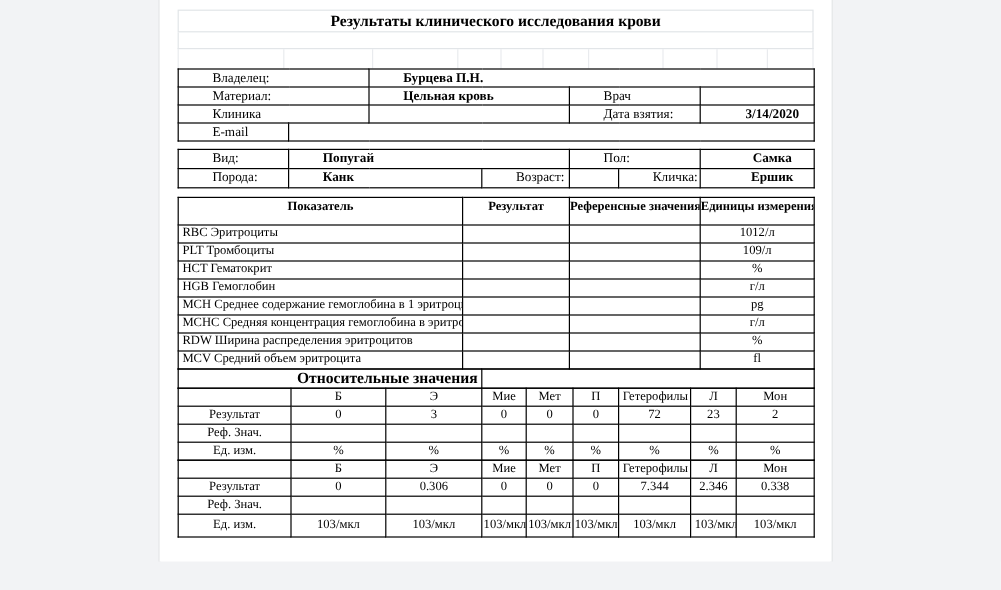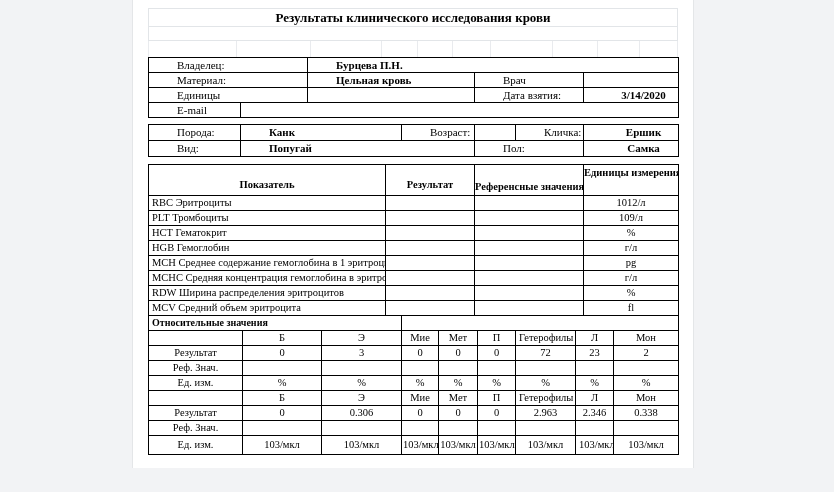--- a/index.html
+++ b/index.html
@@ -23,26 +23,26 @@
 
   
   table.t{position:absolute;left:15px;border-collapse:collapse;table-layout:fixed;width:530px;}
   table.flow{position:static;border-collapse:collapse;table-layout:fixed;width:530px;margin-top:-1px;}
   td{border:1px solid #000;padding:0 3px;font-size:10.5px;height:14px;
      overflow:hidden;white-space:nowrap;vertical-align:middle;line-height:1.15;}
   .info td{font-size:11px;height:14px;padding-left:28px;}
   .b{font-weight:bold;}
   .c{text-align:center;}
   .pl20{padding-left:20px;}
-  .vtop{vertical-align:top;padding-top:14px;}
+  .vtop{vertical-align:top;padding-top:2px;}
   .results-stack{position:absolute;left:15px;top:165px;width:530px;}
   tr.hdr{height:23px;}
   tr.r{height:14px;}
   tr.rl{height:19px;}
-  .secttl{font-weight:bold;text-align:left;font-size:10px;}
+  .secttl{font-weight:bold;text-align:right;font-size:13px;}
 </style>
 </head>
 <body>
 
 <div class="screen">
   <div class="page">
 
     <div class="title-box">Результаты клинического исследования крови</div>
     <div class="grid-row2"></div>
     <div class="grid-row3">
@@ -73,21 +73,21 @@
         <td colspan="2">Владелец:</td>
         <td colspan="5" class="b">Бурцева П.Н.</td>
       </tr>
       <tr class="r">
         <td colspan="2">Материал:</td>
         <td colspan="2" class="b">Цельная кровь</td>
         <td colspan="2">Врач</td>
         <td></td>
       </tr>
       <tr class="r">
-        <td colspan="2">Единицы</td>
+        <td colspan="2">Клиника</td>
         <td colspan="2"></td>
         <td colspan="2">Дата взятия:</td>
         <td class="b c">3/14/2020</td>
       </tr>
       <tr class="r">
         <td>E-mail</td>
         <td colspan="6"></td>
       </tr>
     </tbody>
       </table>
@@ -97,50 +97,50 @@
         <col style="width:92px">
           <col style="width:67px">
           <col style="width:94px">
         <col style="width:73px">
           <col style="width:41px">
           <col style="width:68px">
           <col style="width:95px">
       </colgroup>
       <tbody>
           <tr class="r" style="height:16px">
+        <td>Вид:</td>
+        <td colspan="3" class="b pl20">Попугай</td>
+        <td colspan="2">Пол:</td>
+        <td class="b c">Самка</td>
+      </tr>
+      <tr class="r" style="height:16px">
         <td>Порода:</td>
         <td colspan="2" class="b pl20">Канк</td>
         <td>Возраст:</td>
         <td></td>
         <td>Кличка:</td>
         <td class="b c">Ершик</td>
-      </tr>
-      <tr class="r" style="height:16px">
-        <td>Вид:</td>
-        <td colspan="3" class="b pl20">Попугай</td>
-        <td colspan="2">Пол:</td>
-        <td class="b c">Самка</td>
       </tr>
     </tbody>
       </table>
 
     <div class="results-stack">
 
       <table class="flow">
         <colgroup>
           <col style="width:237px">
             <col style="width:89px">
             <col style="width:109px">
             <col style="width:95px">
         </colgroup>
         <tbody>
             <tr class="hdr">
           <td class="b c vtop">Показатель</td>
           <td class="b c vtop">Результат</td>
-          <td class="b c vtop" style="padding:16px 0 0">Референсные значения</td>
+          <td class="b c vtop" style="padding:2px 0 0">Референсные значения</td>
           <td class="b c vtop" style="padding:2px 0 0">Единицы измерения</td>
         </tr>
         <tr class="r">
               <td>RBC Эритроциты</td>
               <td class="c"></td>
               <td></td>
               <td class="c">1012/л</td>
             </tr>
         <tr class="r">
               <td>PLT Тромбоциты</td>
@@ -285,21 +285,21 @@
           <td class="c">Л</td>
           <td class="c">Мон</td>
         </tr>
         <tr class="r">
           <td class="c">Результат</td>
           <td class="c">0</td>
           <td class="c">0.306</td>
           <td class="c">0</td>
           <td class="c">0</td>
           <td class="c">0</td>
-          <td class="c">2.963</td>
+          <td class="c">7.344</td>
           <td class="c">2.346</td>
           <td class="c">0.338</td>
         </tr>
         <tr class="r">
           <td class="c">Реф. Знач.</td>
           <td class="c"></td>
           <td class="c"></td>
           <td class="c"></td>
           <td class="c"></td>
           <td class="c"></td>

